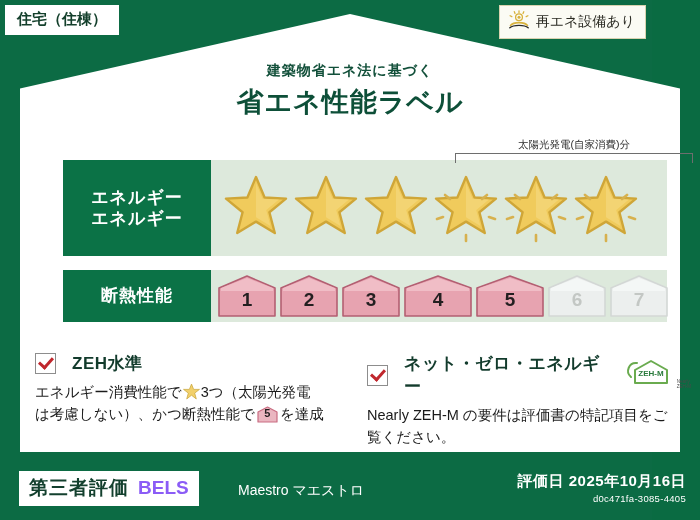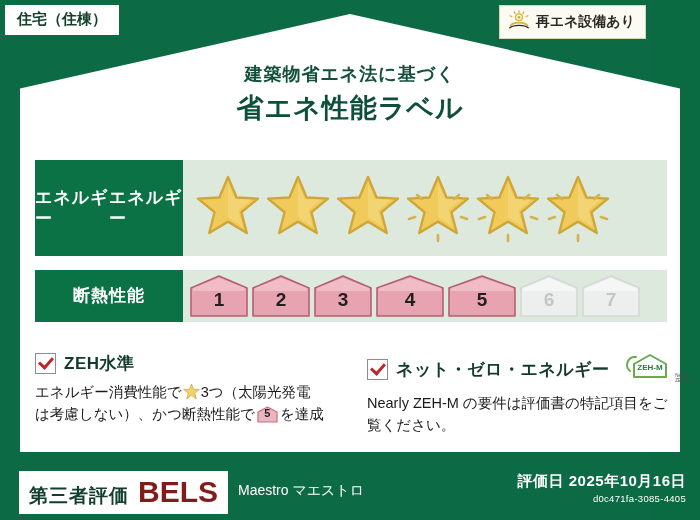--- a/index.html
+++ b/index.html
@@ -26,33 +26,33 @@
     font-size:15px;font-weight:bold;color:#14402c;
     letter-spacing:0px;z-index:6;
   }
   
   .tag-right{
     position:absolute;right:6px;top:5px;
     background:#fbfbf4;border:1px solid #d9d3b0;
     padding:4px 10px 4px 8px;
     display:flex;align-items:center;gap:6px;z-index:6;
   }
-  .tag-right .txt{font-size:14px;font-weight:bold;color:#2a2a22;}
+  .tag-right .txt{font-size:14px;font-weight:normal;color:#2a2a22;}
   
   .title-wrap{position:absolute;left:0;top:62px;width:700px;text-align:center;z-index:5;}
-  .title-sub{font-size:18px;font-weight:bold;color:#12503a;letter-spacing:1px;}
+  .title-sub{font-size:14px;font-weight:bold;color:#12503a;letter-spacing:1px;}
   .title-main{font-size:27px;font-weight:bold;color:#0d4f38;letter-spacing:1px;margin-top:4px;}
   
   .row{position:absolute;left:35px;width:632px;display:flex;}
   .row-energy{top:160px;height:96px;}
   .row-insul{top:270px;height:52px;}
   .row-lab{
     background:#0b7246;color:#fff;font-weight:bold;
-    display:flex;flex-direction:row;align-items:center;justify-content:center;
-    flex:0 0 148px;line-height:1.25;font-size:17px;letter-spacing:1px;
+    display:flex;flex-direction:column;align-items:center;justify-content:center;
+    flex:0 0 148px;line-height:1.25;font-size:17px;letter-spacing:1px;margin-left:28px;
   }
   .row-body{flex:1;background:#dde9dc;position:relative;}
   
   .stars{position:absolute;left:0;top:0;width:100%;height:100%;
          display:flex;align-items:center;padding-left:8px;box-sizing:border-box;}
   .star{width:74px;height:70px;margin-right:-4px;flex:0 0 auto;}
   
   .solar{position:absolute;left:244px;top:-22px;width:238px;z-index:4;}
   .solar-txt{font-size:10.5px;color:#2d2d2d;text-align:center;white-space:nowrap;}
   .solar-br{height:9px;border:1px solid #6e6e6e;border-bottom:none;margin-top:1px;}
@@ -61,21 +61,21 @@
   .hs{position:relative;width:60px;height:44px;display:flex;align-items:flex-end;justify-content:center;}
   .hs svg{position:absolute;left:0;top:0;}
   .hs span{position:relative;font-size:19px;font-weight:bold;z-index:2;padding-bottom:7px;}
   .hs.on span{color:#231f20;}
   .hs.off span{color:#c3c7c4;}
   .hs.wide{width:70px;}
   
   .checks{position:absolute;left:35px;top:352px;width:640px;display:flex;}
   .chk{flex:1;}
   .chk.right{padding-left:24px;}
-  .chk-head{display:flex;align-items:center;gap:8px;}
+  .chk-head{display:flex;align-items:center;gap:16px;}
   .chk-box{width:19px;height:19px;border:1.5px solid #8d8d8d;background:#fff;position:relative;flex:0 0 auto;}
   .chk-box::after{
     content:"";position:absolute;left:3px;top:3px;width:11px;height:6px;
     border-left:3px solid #c0272d;border-bottom:3px solid #c0272d;
     transform:rotate(-48deg);
   }
   .chk-title{font-size:17px;font-weight:bold;color:#123b2c;letter-spacing:0.5px;}
   .chk-desc{margin-top:7px;font-size:14.5px;color:#1b1b1b;line-height:1.5;letter-spacing:0px;}
   .inline-star{display:inline-block;vertical-align:-3px;width:17px;height:17px;margin:0 1px;}
   .inline-house{display:inline-block;vertical-align:-4px;width:21px;height:17px;position:relative;margin:0 2px;}
@@ -90,21 +90,21 @@
     position:absolute;right:-16px;bottom:2px;font-size:4.5px;color:#4a4a4a;
     line-height:1.25;text-align:left;white-space:nowrap;
   }
   
   .footer{position:absolute;left:0;bottom:0;width:700px;height:58px;}
   .f-box{
     position:absolute;left:18px;top:8px;background:#fff;border:1px solid #0c6b44;
     padding:4px 10px 5px 10px;display:flex;align-items:baseline;gap:9px;
   }
   .f-3rd{font-size:19px;font-weight:bold;color:#13402e;letter-spacing:1px;}
-  .f-bels{font-size:30px;font-weight:bold;color:#7f1d1d;letter-spacing:0px;}
+  .f-bels{font-size:19px;font-weight:bold;color:#8b5cf6;letter-spacing:0px;}
   .f-maestro{position:absolute;left:238px;top:20px;font-size:14px;color:#ffffff;}
   .f-date{position:absolute;right:14px;top:10px;text-align:right;color:#fff;}
   .f-date .d1{font-size:15px;font-weight:bold;letter-spacing:0.5px;margin-left:18px;}
   .f-date .d2{font-size:9.5px;margin-top:2px;letter-spacing:0.3px;}
 </style>
 </head>
 <body>
 
 <div id="label">
 
@@ -133,20 +133,24 @@
     <div class="title-sub">建築物省エネ法に基づく</div>
     <div class="title-main">省エネ性能ラベル</div>
   </div>
 
   <div class="row row-energy">
     <div class="row-lab">
       <span>エネルギー</span>
       <span>エネルギー</span>
     </div>
     <div class="row-body">
+      <div class="solar">
+        <div class="solar-txt">太陽光発電(自家消費)分</div>
+        <div class="solar-br"></div>
+      </div>
       <div class="stars" id="stars-container">
           <span class="star"><svg width="74" height="70" viewBox="0 0 64 70">
       <polygon points="32,4 40.6,24.5 62,25.6 45.4,39.2 50.8,60 32,48.6 13.2,60 18.6,39.2 2,25.6 23.4,24.5" fill="#f0cb5c" stroke="#cfa638" stroke-width="2.4" stroke-linejoin="round"></polygon>
       <polygon points="32,10 38.5,25.8 55,26.6 42.2,37 46.4,53 32,44.2 32,10" fill="#f6dc86" opacity="0.55"></polygon>
 
     </svg></span>
           <span class="star"><svg width="74" height="70" viewBox="0 0 64 70">
       <polygon points="32,4 40.6,24.5 62,25.6 45.4,39.2 50.8,60 32,48.6 13.2,60 18.6,39.2 2,25.6 23.4,24.5" fill="#f0cb5c" stroke="#cfa638" stroke-width="2.4" stroke-linejoin="round"></polygon>
       <polygon points="32,10 38.5,25.8 55,26.6 42.2,37 46.4,53 32,44.2 32,10" fill="#f6dc86" opacity="0.55"></polygon>
 

